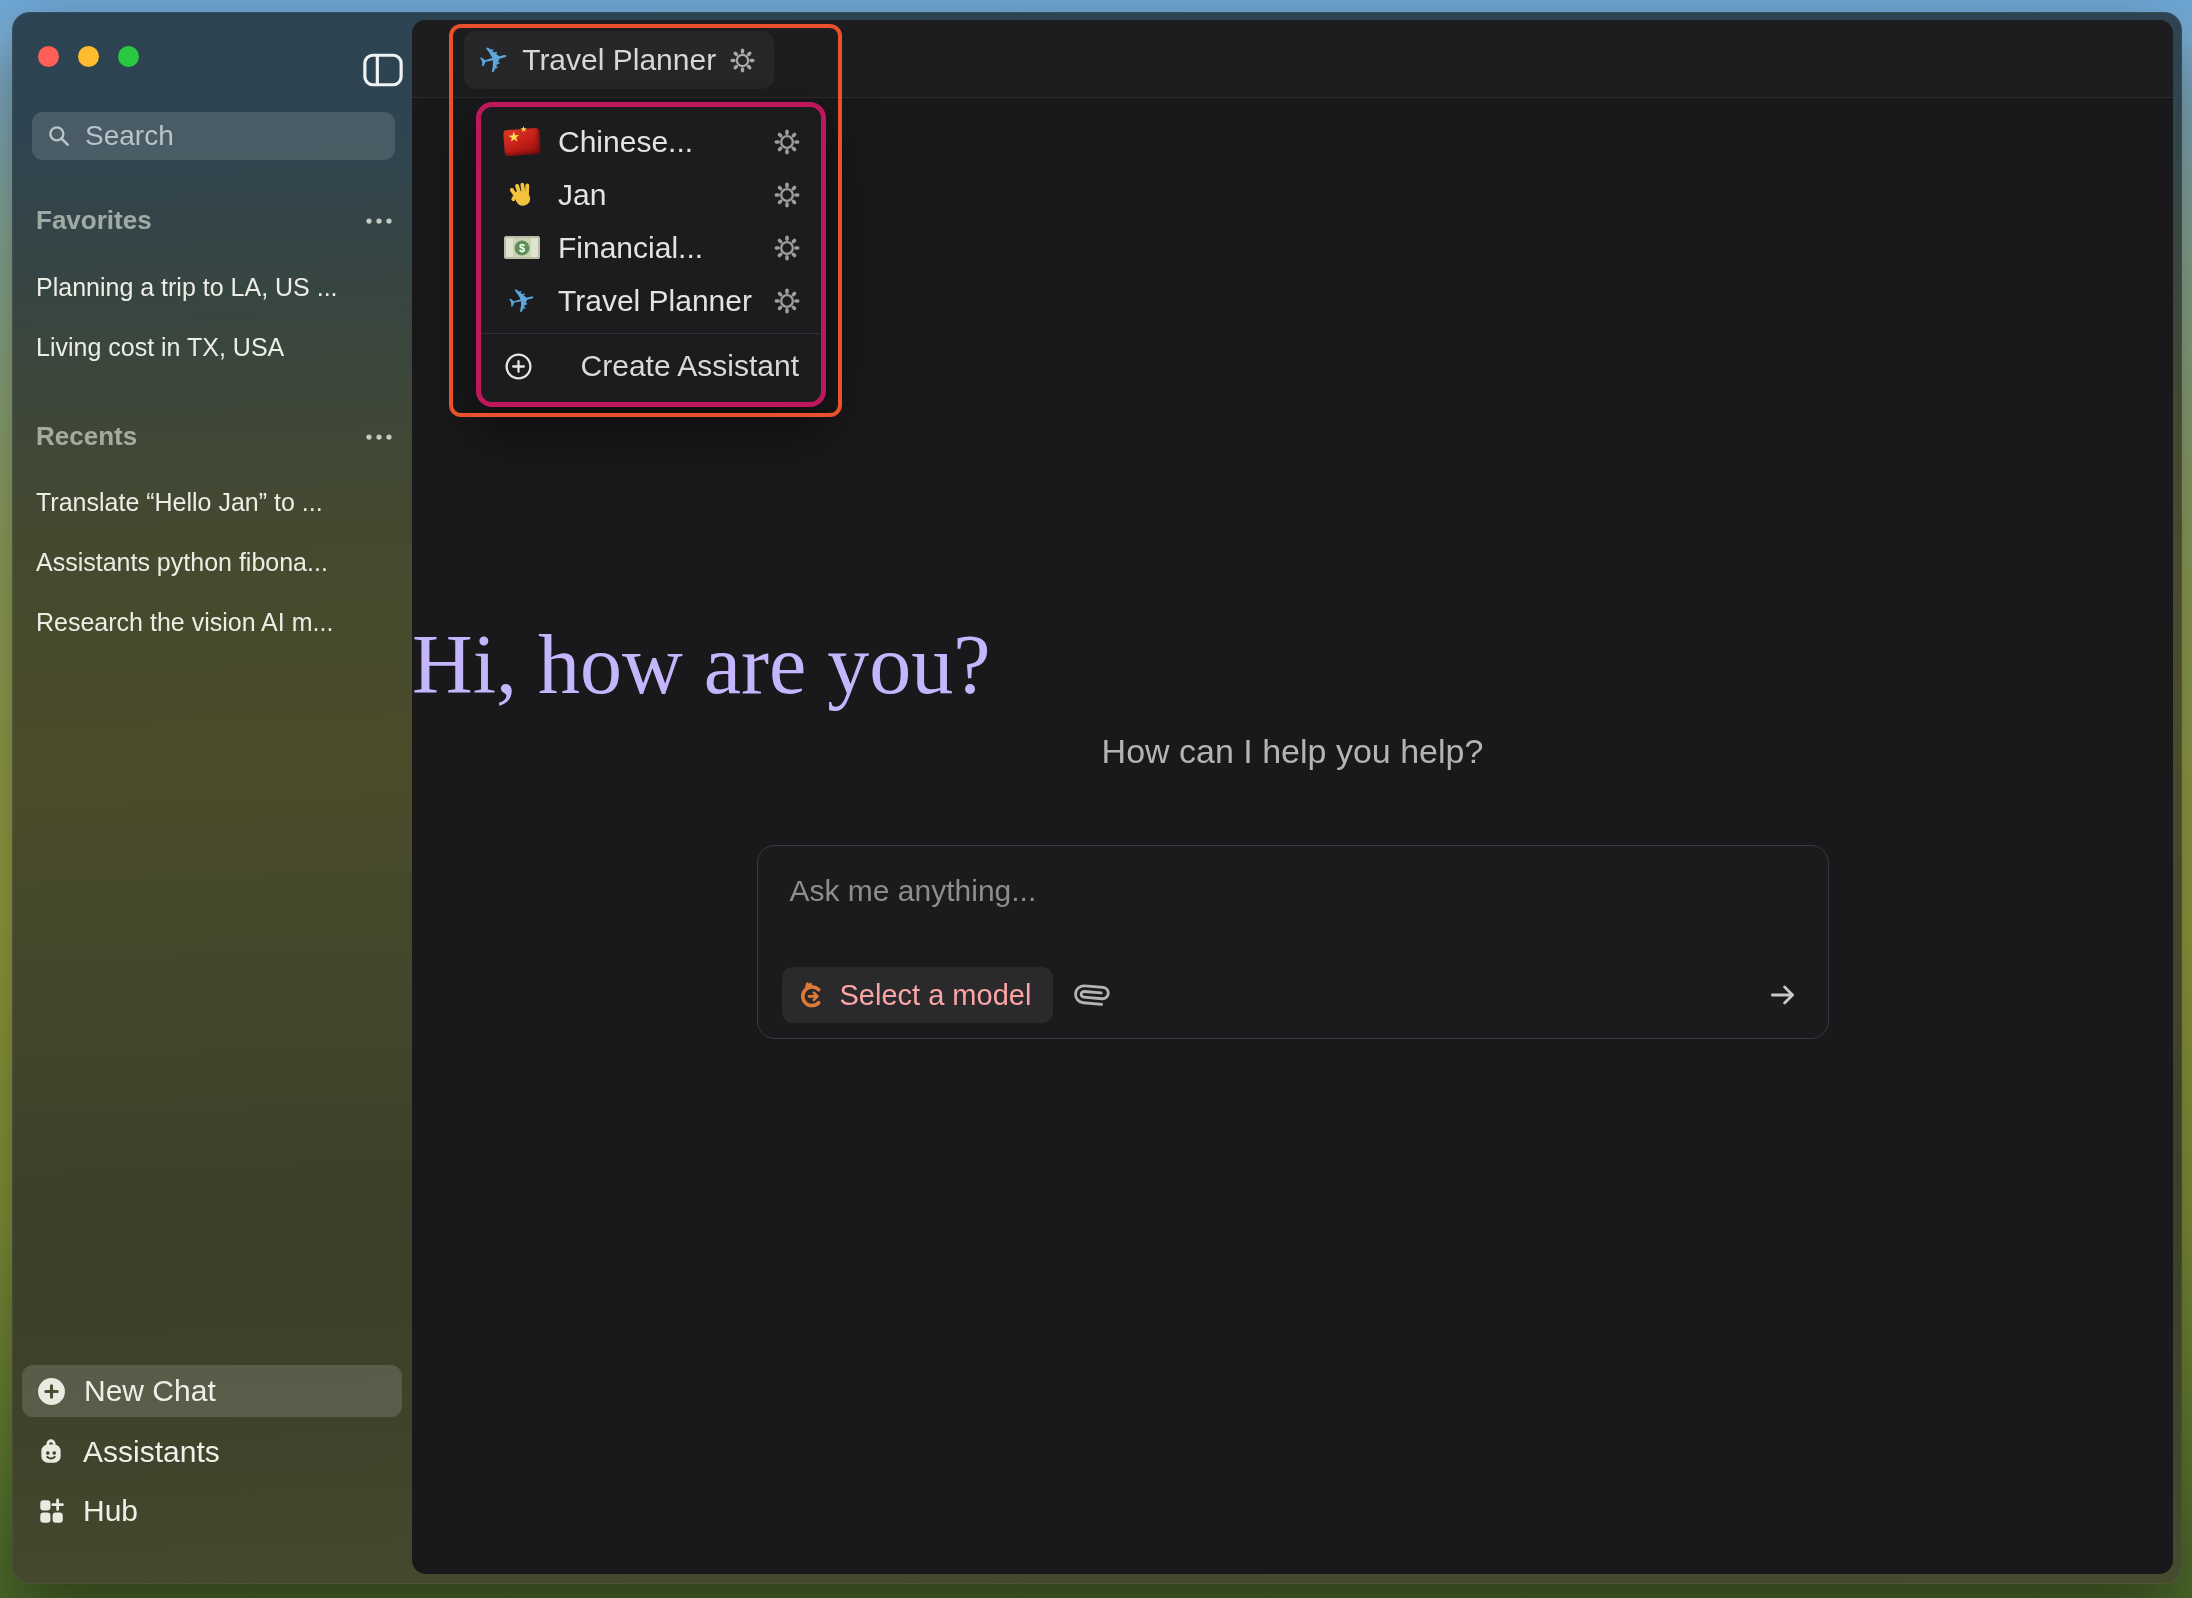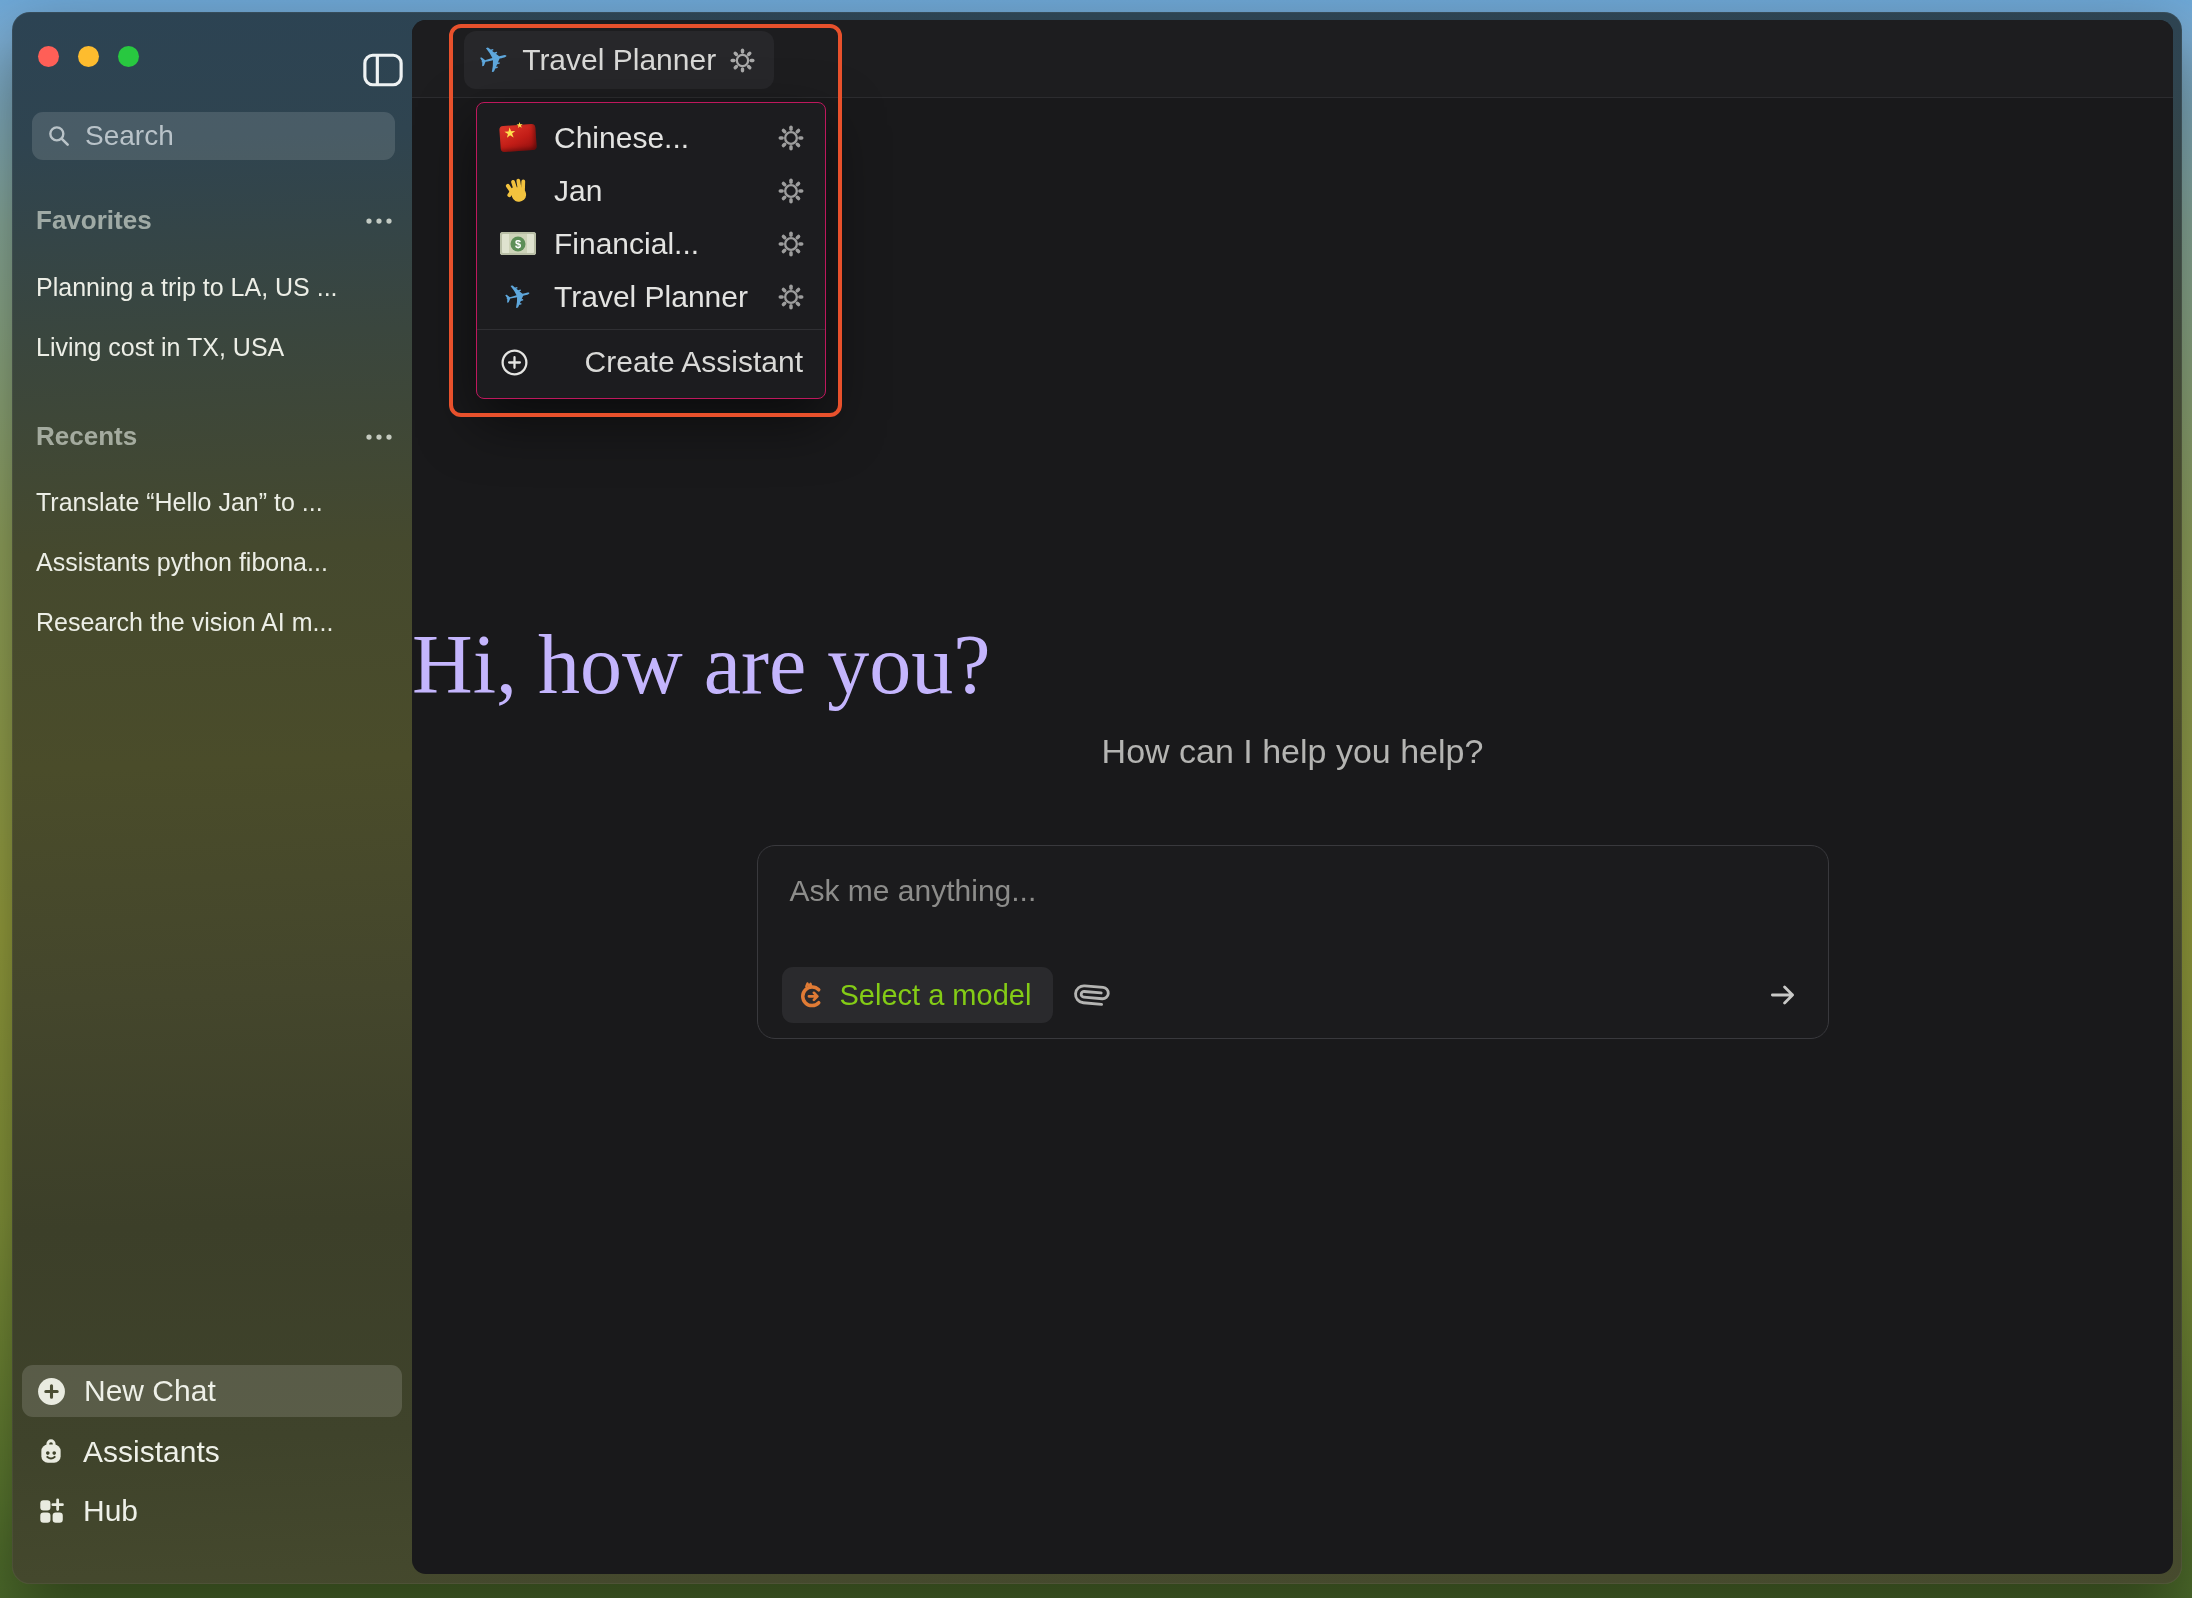--- a/index.html
+++ b/index.html
@@ -44,21 +44,21 @@
     border-bottom:1px solid #2c2c2f;}
   .assistant-pill{position:absolute;left:52px;top:11px;height:58px;border-radius:12px;
     background:#27272a;display:inline-flex;align-items:center;gap:13px;padding:0 18px 0 15px;
     border:none;cursor:pointer;}
   .assistant-pill .lbl{font-size:30px;color:#d8d8d6;font-family:"Liberation Sans",sans-serif;}
   .plane-glyph{font-family:"DejaVu Sans",sans-serif;color:#5ea7dc;display:inline-block;
     transform:rotate(-14deg);line-height:1;}
   .gear-sm{color:#a9a9a9;}
 
   .dropdown{position:absolute;left:64px;top:82px;width:350px;background:#1c1c1f;
-    border:1px solid #be185d;border-radius:8px;padding:8px 0 8px;z-index:10;
+    border:5px solid #be185d;border-radius:16px;padding:8px 0 8px;z-index:10;
     box-shadow:0 22px 55px rgba(0,0,0,.55);}
   .menu-item{height:53px;display:flex;align-items:center;gap:17px;padding:0 20px 0 22px;cursor:pointer;}
   .menu-item .ic{width:38px;display:flex;justify-content:center;flex:0 0 auto;}
   .menu-item .lbl{font-size:30px;color:#e3e3e1;white-space:nowrap;overflow:hidden;}
   .menu-item .gear-btn{margin-left:auto;background:none;border:none;padding:0;cursor:pointer;
     color:#9d9d9d;height:28px;}
   .menu-divider{border-top:1px solid #2f2f33;margin:6px 0 4px;}
   .create-row{height:56px;display:flex;align-items:center;gap:17px;padding:0 22px;cursor:pointer;
     color:#e4e4e2;justify-content:space-between;}
   .create-row .lbl{font-size:30px;color:#d9d9d7;}
@@ -73,21 +73,21 @@
 
   .composer{position:absolute;left:50%;transform:translateX(-50%);top:825px;width:1072px;height:194px;
     border:1px solid #39393d;border-radius:18px;background:#1b1b1d;}
   .composer textarea{position:absolute;left:30px;top:26px;right:30px;height:66px;background:transparent;
     border:none;outline:none;resize:none;font:30px "Liberation Sans",sans-serif;color:#e5e5e3;}
   .composer textarea::placeholder{color:#8d8d8b;}
   .composer .bottom{position:absolute;left:24px;right:28px;bottom:15px;height:56px;
     display:flex;align-items:center;gap:22px;}
   .model-btn{height:56px;display:inline-flex;align-items:center;gap:13px;padding:0 22px 0 14px;
     border-radius:11px;background:#2a2a2d;border:none;cursor:pointer;}
-  .model-btn .lbl{font-size:29px;color:#84cc16;font-family:"Liberation Sans",sans-serif;}
+  .model-btn .lbl{font-size:29px;color:#fca5a5;font-family:"Liberation Sans",sans-serif;}
   .model-btn svg{color:#e07b35;}
   .clip-btn,.send-btn{background:none;border:none;padding:0;cursor:pointer;display:flex;align-items:center;}
   .clip-btn{color:#b4b4b2;}
   .clip-btn svg{transform:rotate(50deg);}
   .send-btn{margin-left:auto;color:#c9c9c7;}
 
   
   .flag-cn{width:36px;height:26px;border-radius:4px;position:relative;transform:rotate(-4deg);
     background:linear-gradient(155deg,#e23a2c 0%,#c21d17 55%,#8f0f0f 100%);
     box-shadow:inset -2px -2px 4px rgba(0,0,0,.35);}

